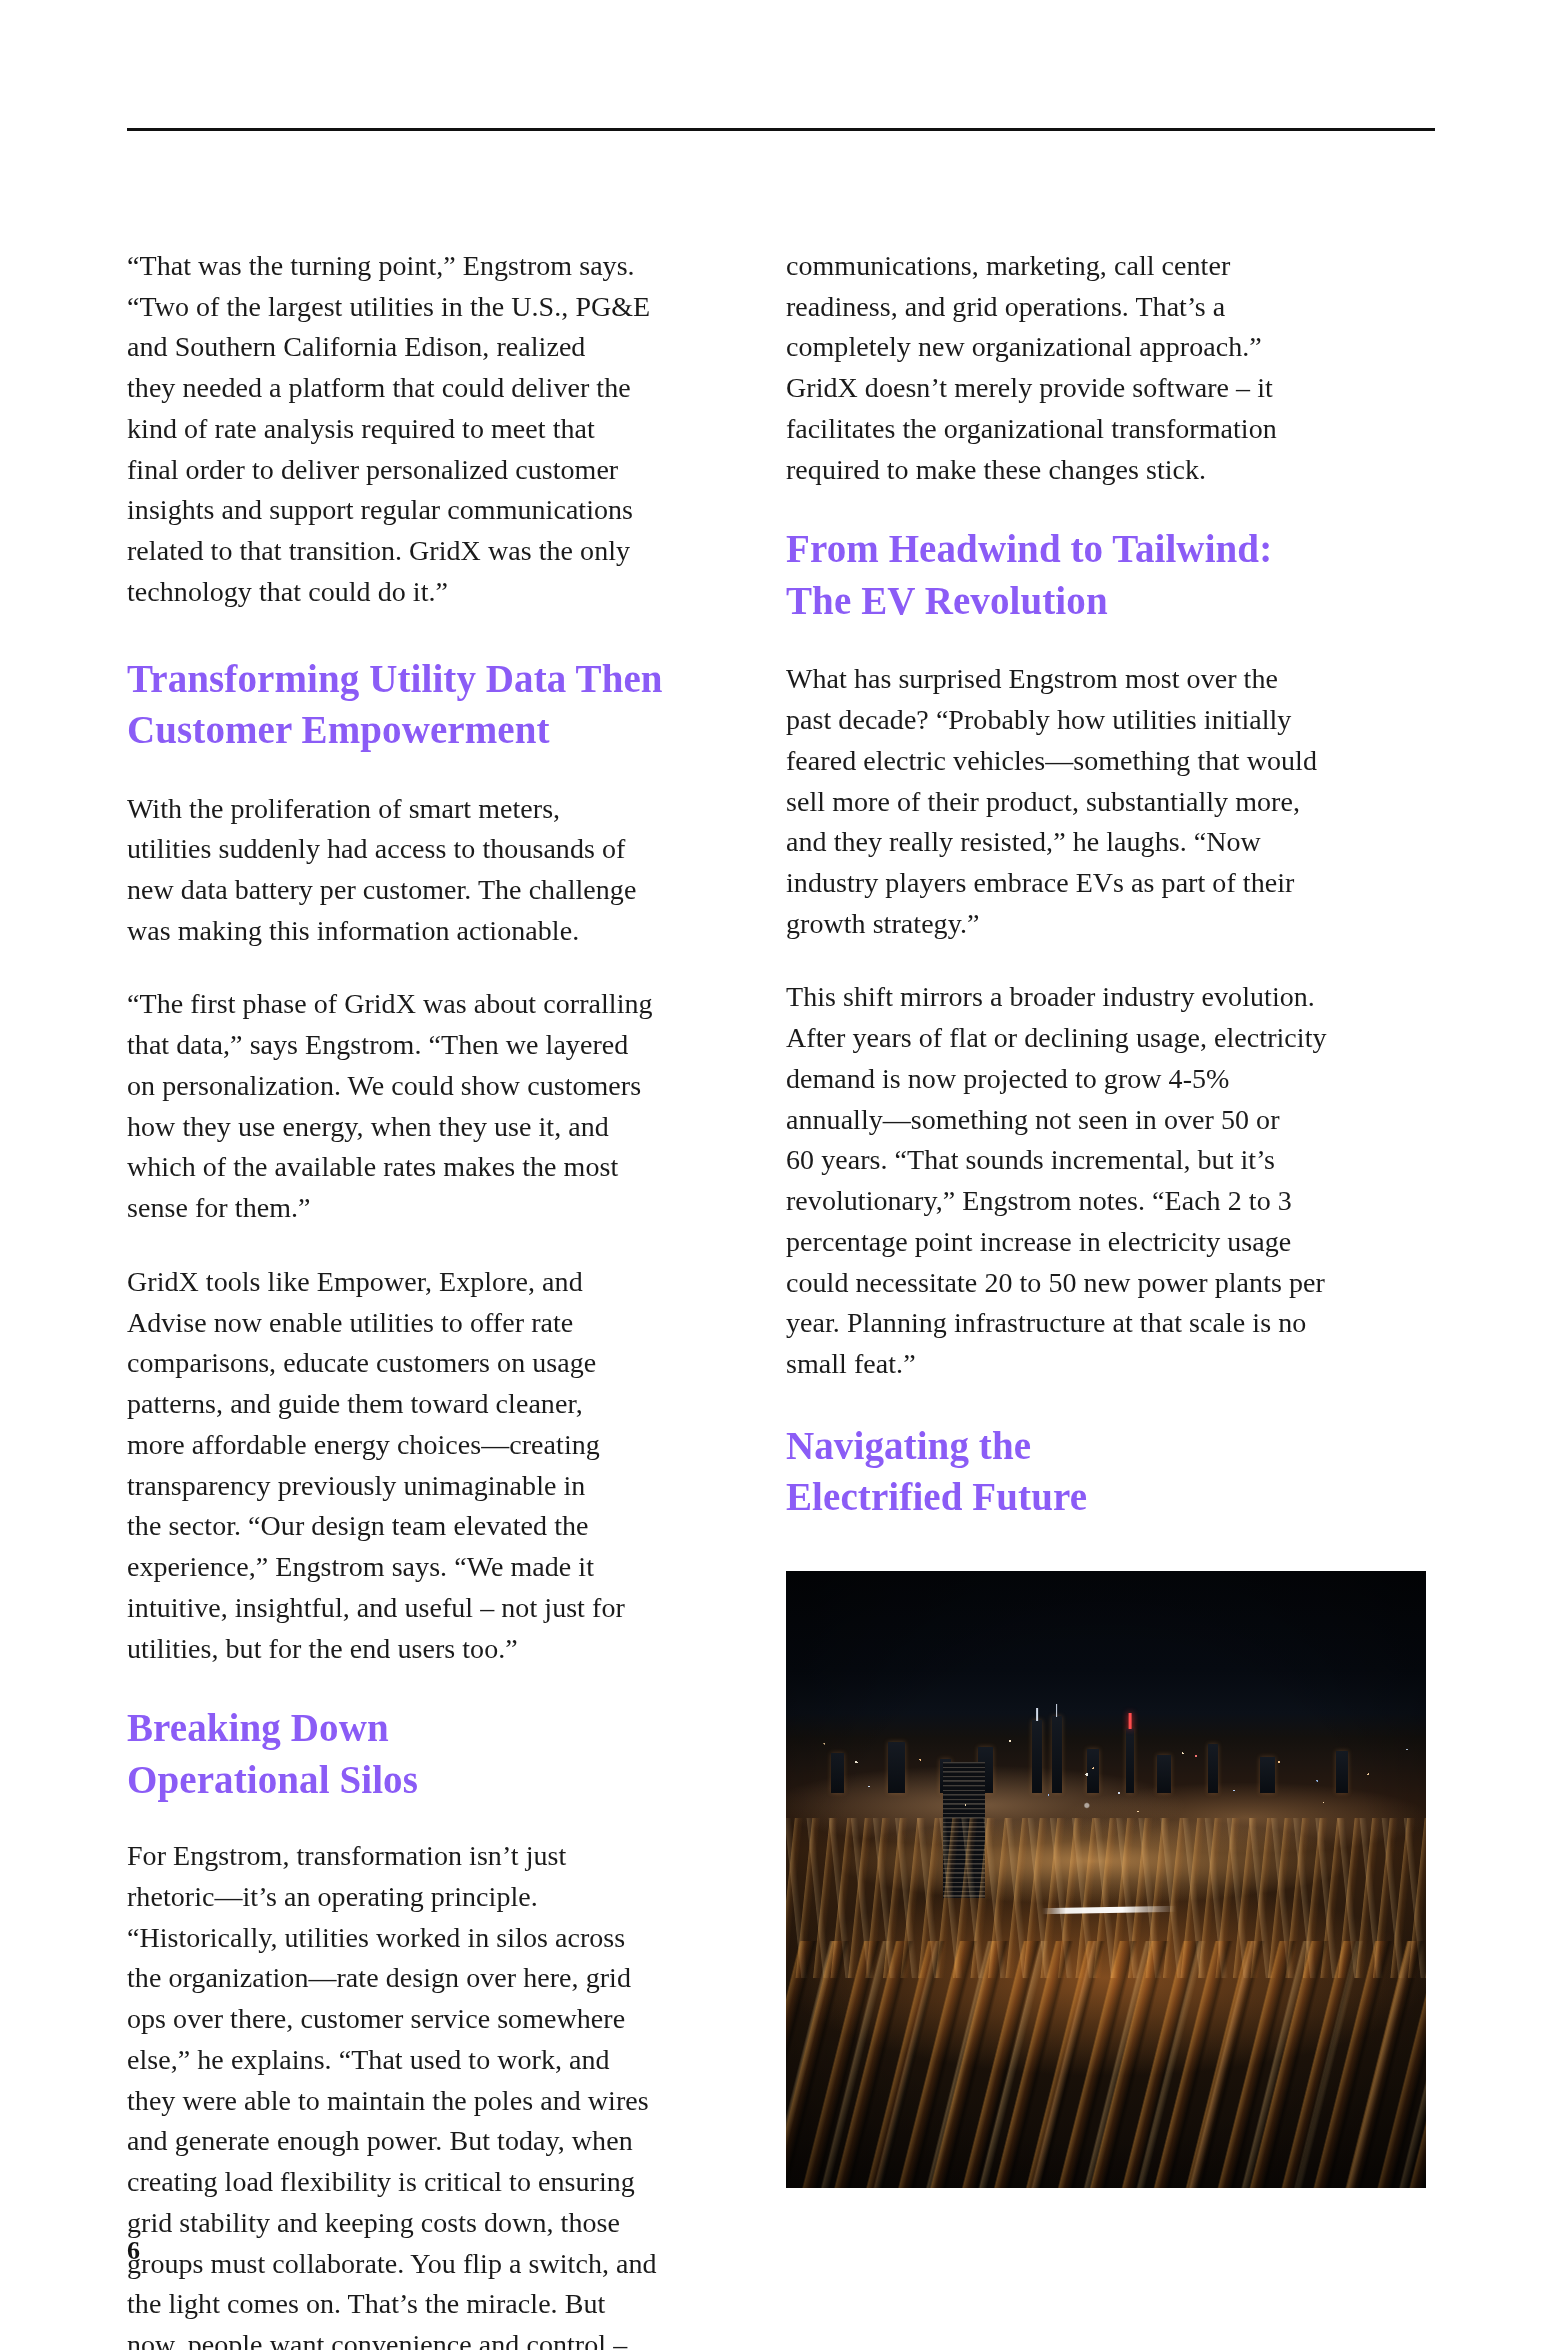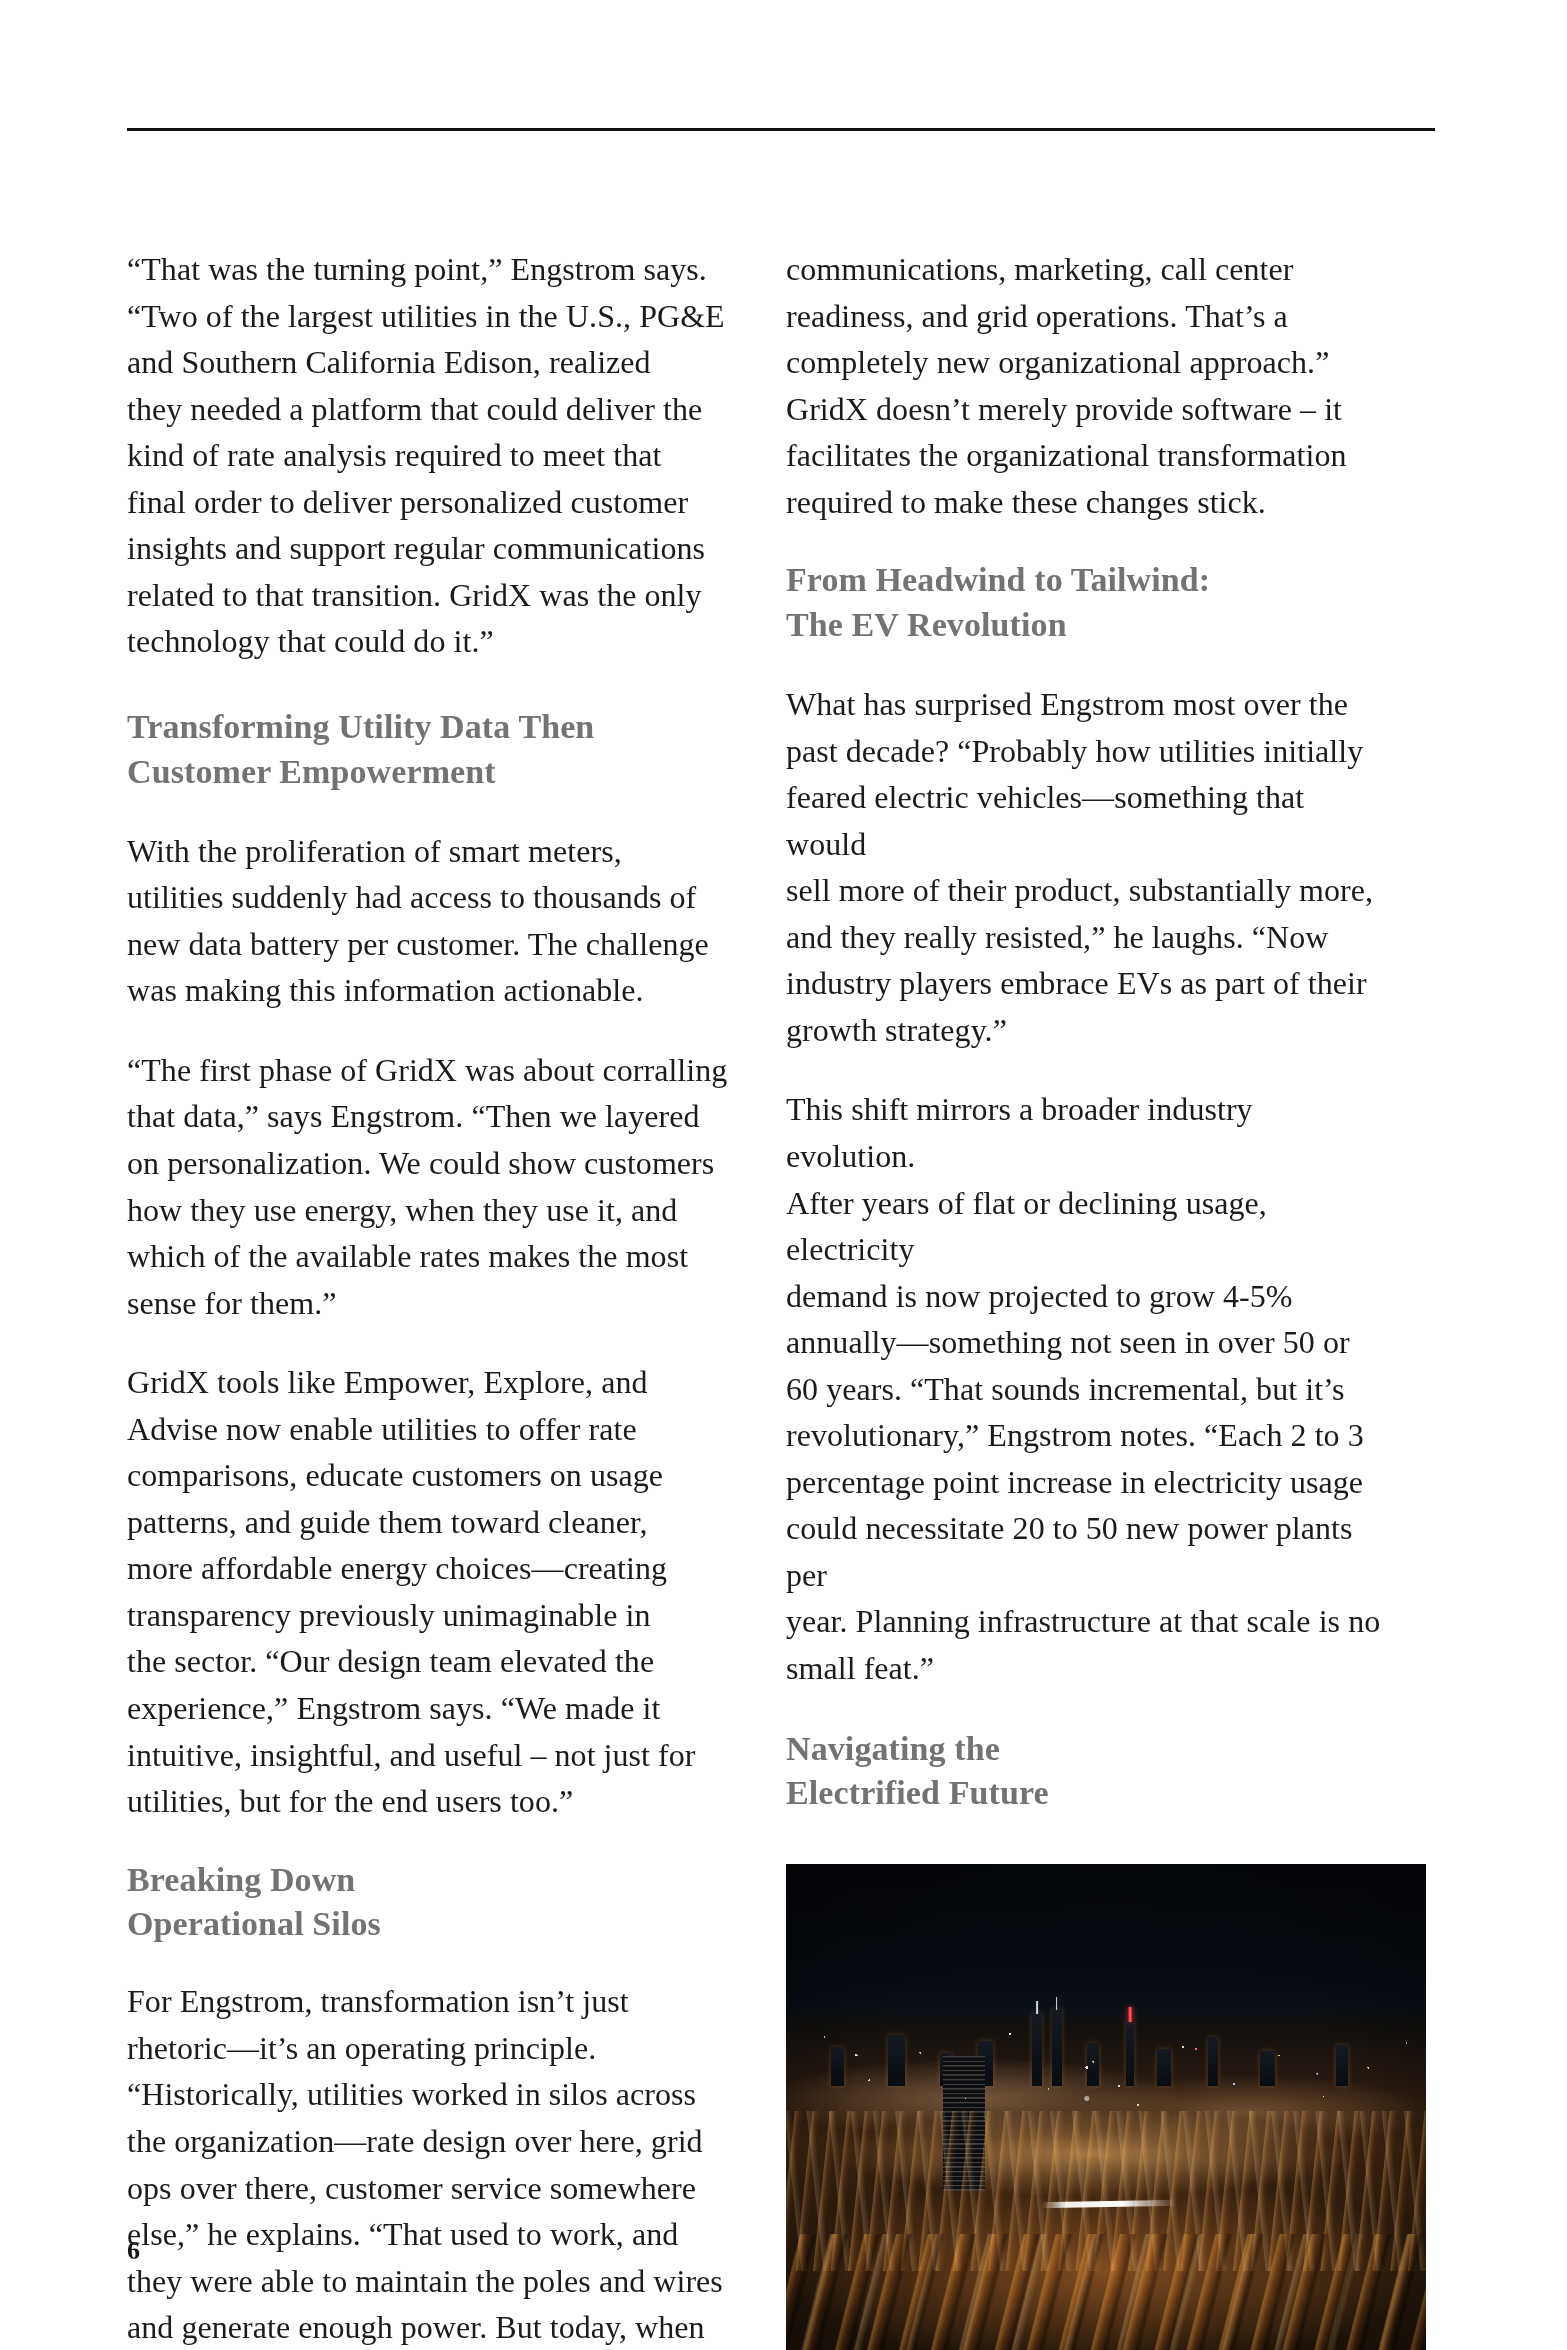--- a/index.html
+++ b/index.html
@@ -41,35 +41,35 @@
     display: flex;
     gap: 58px;
   }
   .col {
     width: 601px;
   }
 
   
   p.body-par {
     margin: 0 0 33px 0;
-    font-size: 32px;
+    font-size: 28px;
     line-height: 1.455;
     letter-spacing: 0.05px;
     color: #1b1b1b;
     font-weight: 400;
     white-space: pre-line;
   }
   p.body-par:last-child { margin-bottom: 0; }
 
   h2.section-head {
     margin: 20px 0 31px 0;
-    font-size: 34px;
+    font-size: 39px;
     line-height: 1.32;
     font-weight: 700;
-    color: #737373;
+    color: #8b5cf6;
     letter-spacing: 0.1px;
     white-space: pre-line;
   }
 
   
   .col-left .blk-1  { margin-bottom: 40px; }
   .col-left .head-1 { margin-top: 0; margin-bottom: 33px; }
   .col-left .head-2 { margin-top: 24px; }
   .col-right .head-1 { margin-top: 33px; margin-bottom: 33px; }
   .col-right .head-2 { margin-top: 35px; }

